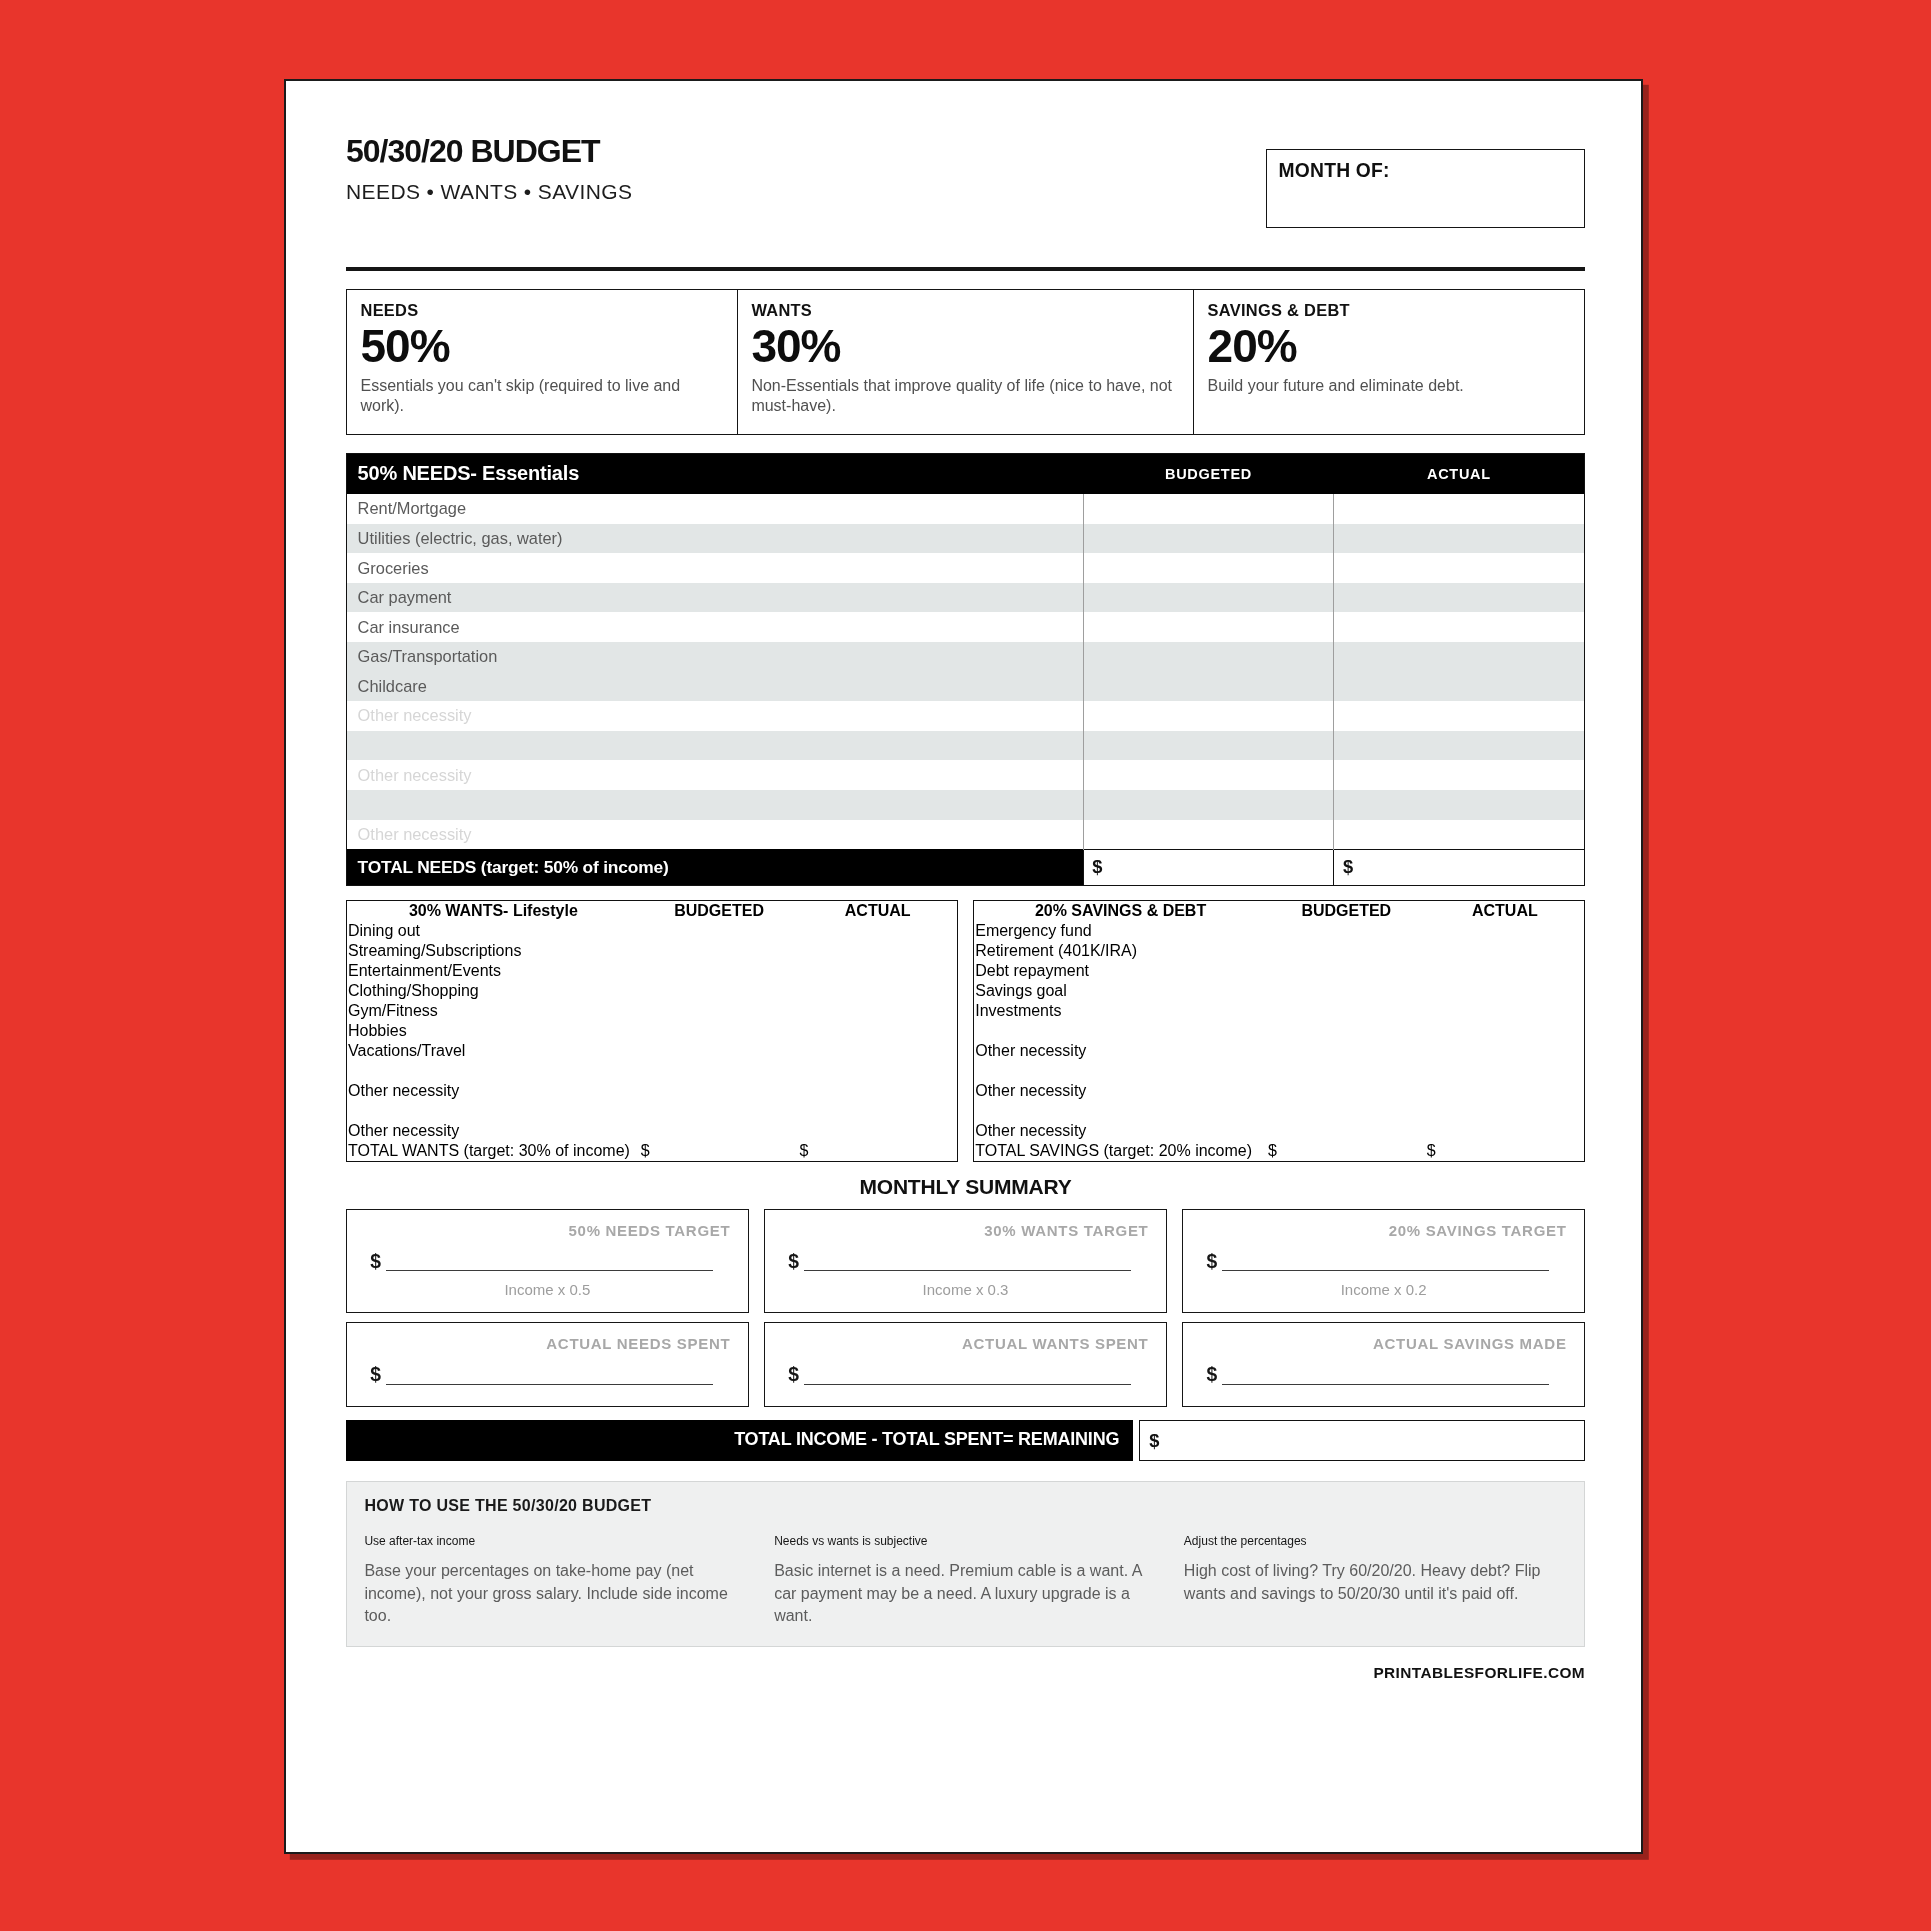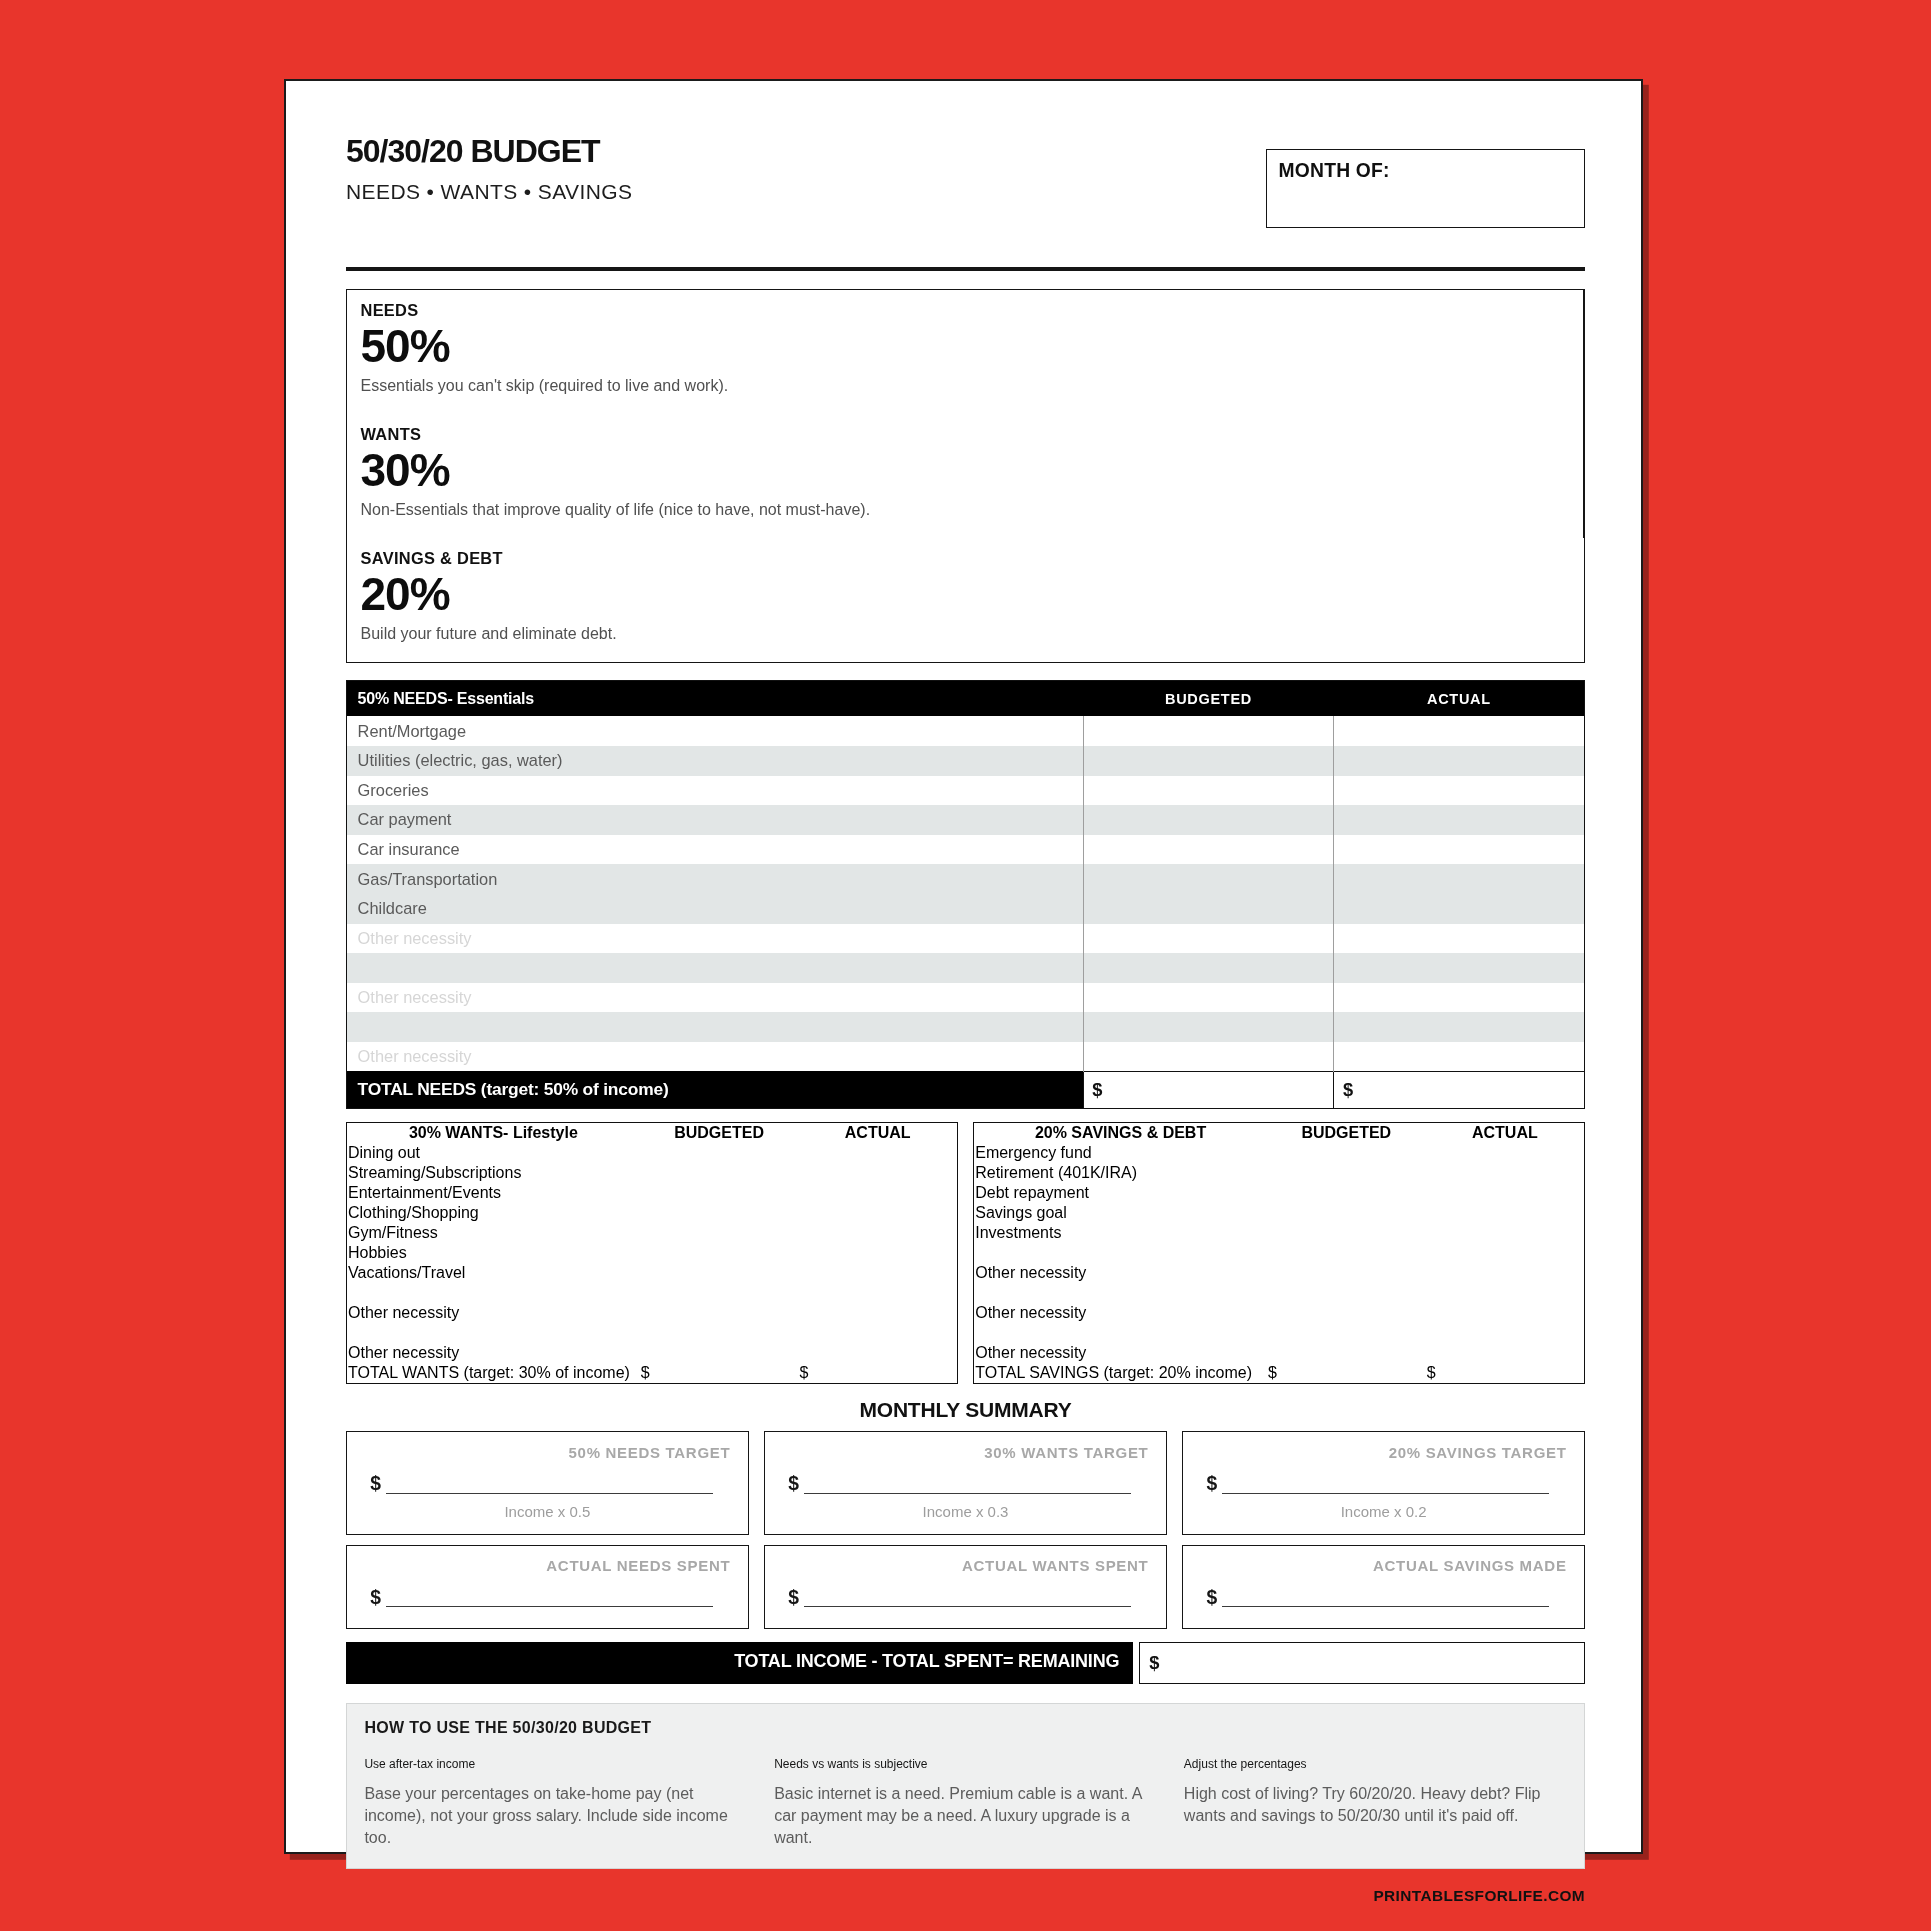--- a/index.html
+++ b/index.html
@@ -80,21 +80,20 @@
     background: #151515;
     margin-top: 7.7px;
   }
 
   
   .pct-row {
     display: flex;
     border: 1.9px solid #151515;
     margin-top: 17.4px;
     box-sizing: border-box;
-    flex-direction: column;
   }
   .pct-card {
     flex: 1 1 0;
     padding: 11.6px 13.5px 17.4px 13.5px;
     border-right: 1.9px solid #151515;
     box-sizing: border-box;
     min-width: 0;
   }
   .pct-card:last-child { border-right: none; }
   .pct-card.wide { flex: 1.18 1 0; }
@@ -122,21 +121,21 @@
   .tbl {
     width: 100%;
     border-collapse: collapse;
     table-layout: fixed;
     margin-top: 17.4px;
   }
   .tbl th.head-title {
     background: #000000;
     color: #ffffff;
     text-align: left;
-    font-size: 16px;
+    font-size: 20px;
     font-weight: 700;
     padding: 8.7px 0 8.7px 10.6px;
     letter-spacing: -0.2px;
   }
   .tbl th.head-col {
     background: #000000;
     color: #ffffff;
     font-size: 14.5px;
     font-weight: 700;
     letter-spacing: 0.7px;

